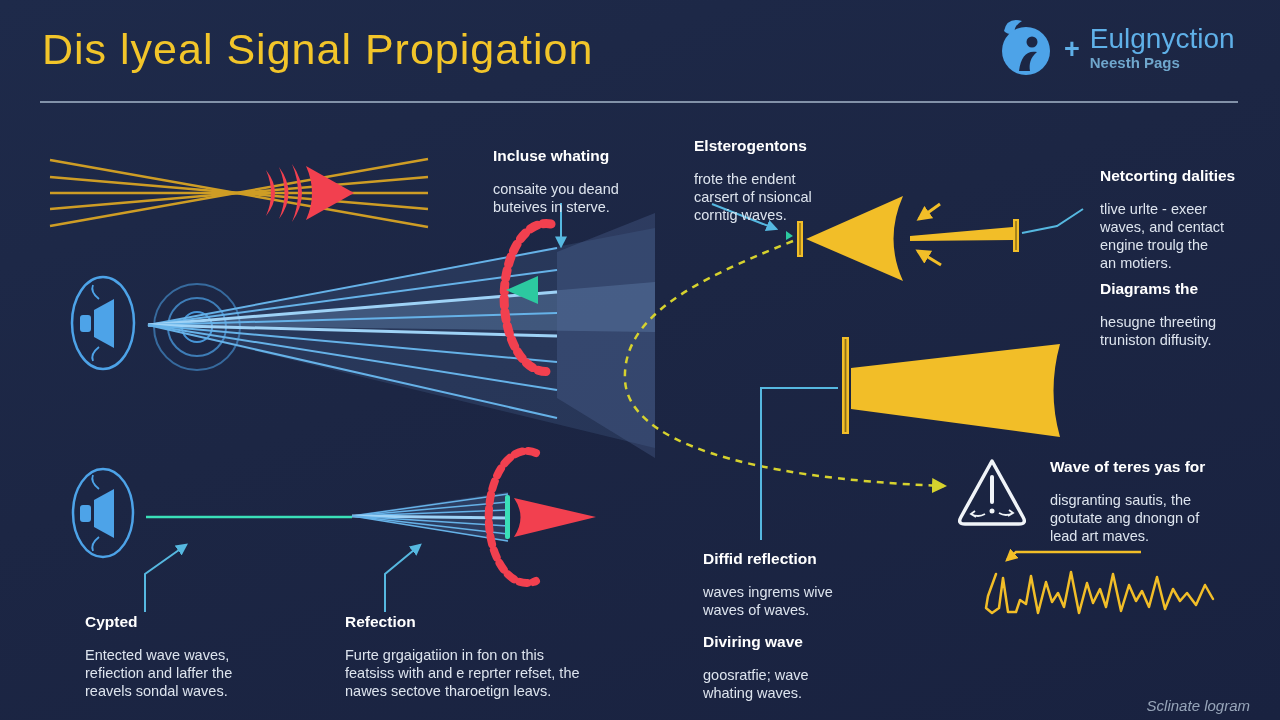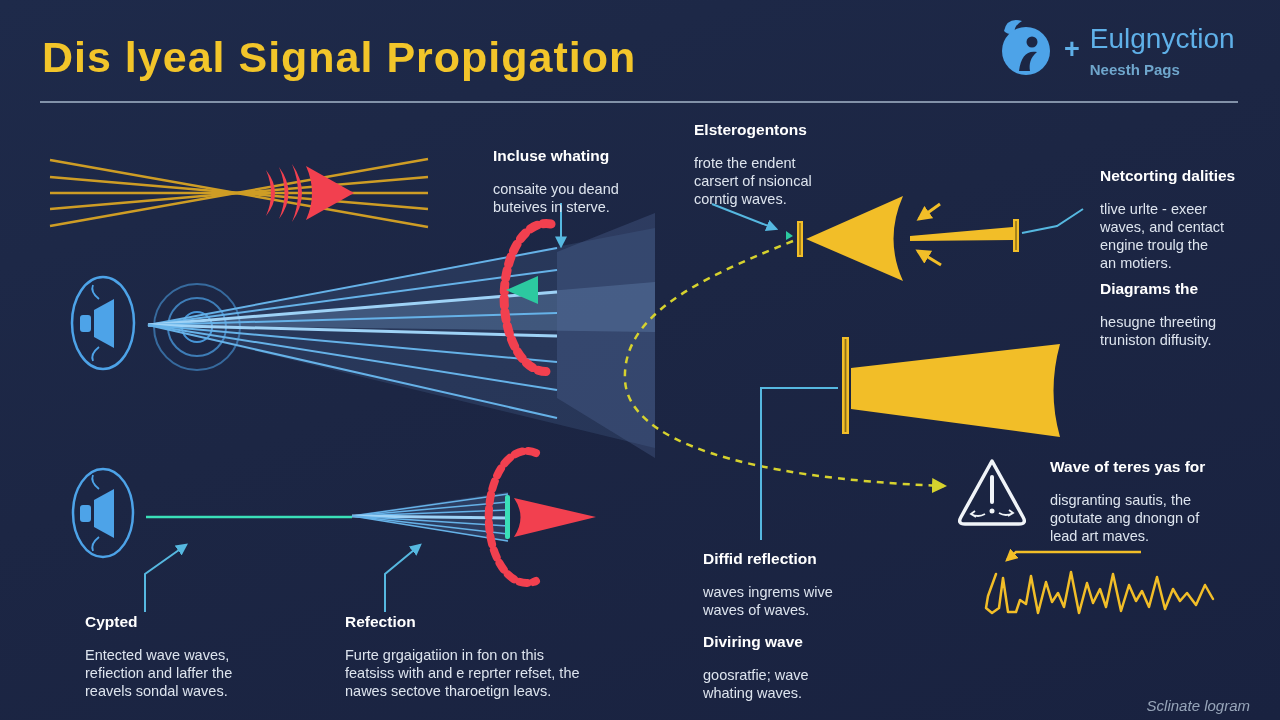--- a/index.html
+++ b/index.html
@@ -19,31 +19,30 @@
   .f-cyan{fill:var(--cyan)}    .s-cyan{stroke:var(--cyan);fill:none}
   .f-teal{fill:var(--teal)}    .f-tealbar{fill:var(--teal_bar)}
   .s-tealline{stroke:var(--teal_bar);fill:none}
   .f-dashc{fill:var(--dash)}   .s-dash{stroke:var(--dash);fill:none}
   .f-white{fill:var(--white)}  .s-white{stroke:var(--white);fill:none}
   .f-brand{fill:var(--blue)}   .f-bg{fill:#1c2644}
   .barline{stroke:rgba(60,45,5,.55)}
 
   .page-title{
     position:absolute;left:42px;top:25px;
-    font-size:43px;font-weight:700;letter-spacing:1px;
+    font-size:43px;font-weight:400;letter-spacing:1px;
     color:var(--title_yellow);
-    margin-top:8px;
   }
   .divider{position:absolute;left:40px;top:101px;width:1198px;height:2px;
     background:#a4b6c9;opacity:.75;}
   .brand{position:absolute;left:998px;top:24px;display:flex;align-items:flex-start;gap:10px;}
   .brand .logo{width:56px;height:56px;flex:0 0 auto;position:relative;}
   .brand .plus{color:var(--brand_blue);font-size:27px;font-weight:700;margin-top:10px;}
   .brand .bname{color:var(--brand_blue);font-size:28px;font-weight:400;line-height:1.05;}
-  .brand .bsub{color:#6fa6cc;font-size:15px;font-weight:600;margin-top:8px;}
+  .brand .bsub{color:#6fa6cc;font-size:15px;font-weight:600;margin-top:1px;}
   .blk{position:absolute;color:var(--body_text);font-size:14.5px;line-height:1.24;}
   .blk .h{color:var(--heading_text);font-weight:700;font-size:15.5px;margin-bottom:2px;white-space:pre-line;}
   .blk .b{white-space:pre-line;margin-top:16px;}
   .caption{position:absolute;right:30px;top:697px;color:var(--caption);font-size:15px;font-style:italic;}
 </style>
 </head>
 <body>
 <div id="stage">
 
 <svg width="1280" height="720" viewBox="0 0 1280 720">
@@ -198,21 +197,21 @@
     <div class="bsub">Neesth Pags</div>
   </div>
 </div>
 
 <div class="blk" style="left:493px;top:146px;width:170px">
   <div class="h">Incluse whating</div>
   <div class="b">consaite you deand
 buteives in sterve.</div>
 </div>
 
-<div class="blk" style="left:694px;top:120px;width:160px">
+<div class="blk" style="left:694px;top:136px;width:160px">
   <div class="h">Elsterogentons</div>
   <div class="b">frote the endent
 carsert of nsioncal
 corntig waves.</div>
 </div>
 
 <div class="blk" style="left:1100px;top:279px;width:160px">
   <div class="h">Diagrams the</div>
   <div class="b">hesugne threeting
 truniston diffusity.</div>

